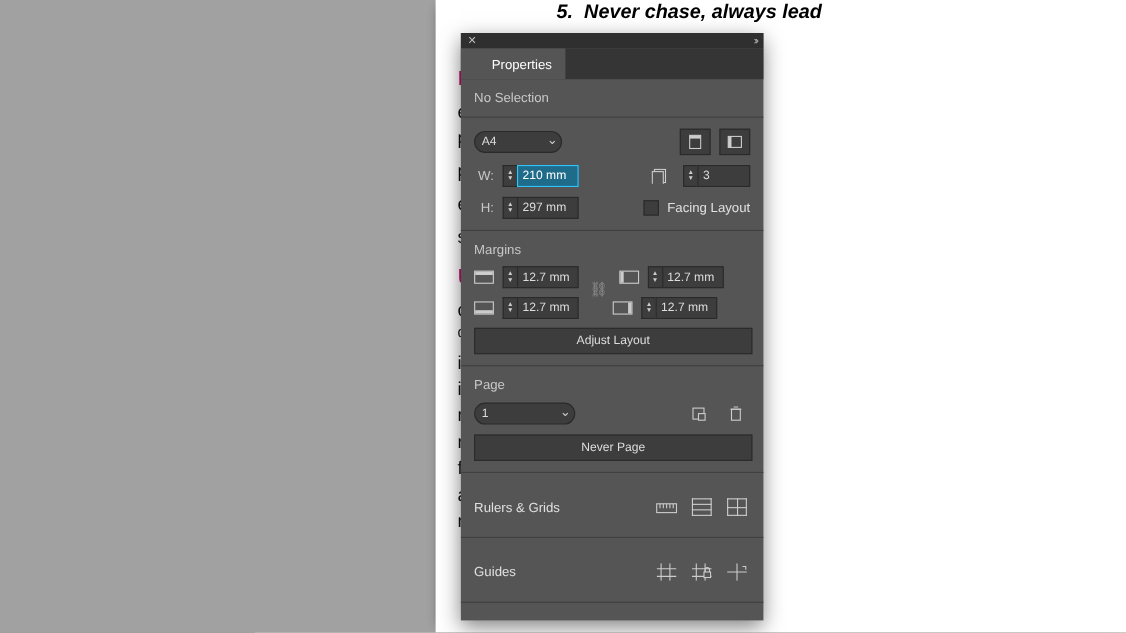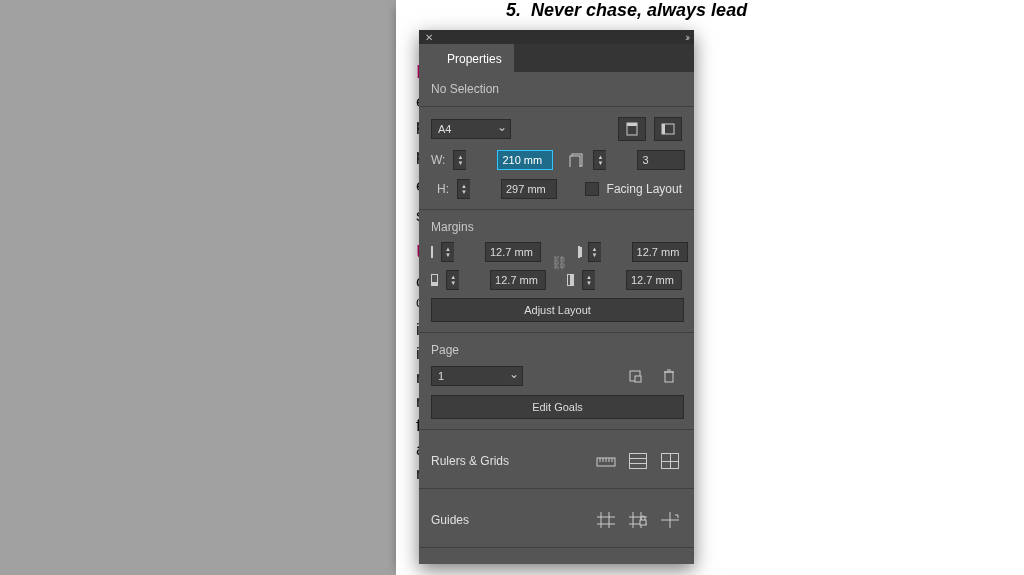--- a/index.html
+++ b/index.html
@@ -20,26 +20,26 @@
   #panel .titlebar .close{cursor:default;}
   #panel .titlebar .menu{margin-left:auto;letter-spacing:-2px;}
   #panel .tabrow{background:#353535;height:28px;display:flex;}
   #panel .tab{padding:6px 12px 5px 28px;color:#fff;border-top:2px solid transparent;}
   #panel .tab.active{background:#555;}
   #panel .body{padding:10px 12px 6px 12px;}
   #panel .divider{border-top:1px solid #404040;margin:10px -12px;}
   #panel .label{color:#c8c8c8;margin-bottom:8px;}
   #panel .row{display:flex;align-items:center;gap:8px;margin-bottom:8px;}
   #panel select,#panel .field{background:#3d3d3d;color:#ddd;border:1px solid #2a2a2a;height:20px;box-sizing:border-box;font-size:11px;}
-  #panel select{padding:0 18px 0 6px;appearance:none;min-width:80px;position:relative;}
+  #panel select{padding:0 18px 0 6px;appearance:none;min-width:80px;position:relative;border-radius:10px;}
   #panel .selwrap{position:relative;display:inline-block;}
   #panel .selwrap:after{content:"⌄";position:absolute;right:4px;top:1px;color:#ccc;font-size:12px;pointer-events:none;}
   .spin{display:flex;}
   .spin .arrows{width:12px;background:#3d3d3d;border:1px solid #2a2a2a;border-right:none;display:flex;flex-direction:column;justify-content:center;align-items:center;font-size:6px;color:#ccc;line-height:6px;}
-  .spin input{width:56px;height:20px;background:#3d3d3d;border:1px solid #2a2a2a;color:#ddd;font-size:11px;padding:0 4px;box-sizing:border-box;margin-left:31px;}
+  .spin input{width:56px;height:20px;background:#3d3d3d;border:1px solid #2a2a2a;color:#ddd;font-size:11px;padding:0 4px;box-sizing:border-box;}
   .spin input.hot{background:#1f6b8a;border:1px solid #2dc6ff;color:#fff;}
   #panel .iconbtn{width:26px;height:22px;background:#3d3d3d;border:1px solid #2a2a2a;display:flex;align-items:center;justify-content:center;color:#ccc;font-size:11px;}
   #panel .iconbtn.flat{background:transparent;border:none;}
   #panel .smlabel{color:#c8c8c8;width:18px;text-align:right;}
   #panel .chk{width:12px;height:12px;border:1px solid #2a2a2a;background:#3d3d3d;flex:none;}
   #panel .link-icon{color:#999;font-size:13px;padding:0 2px;}
   #panel .widebtn{width:100%;height:22px;background:#3d3d3d;border:1px solid #2a2a2a;color:#ddd;display:flex;align-items:center;justify-content:center;font-size:11px;margin-top:4px;}
   #panel .sectionrow{display:flex;align-items:center;justify-content:space-between;padding:10px 0 6px 0;}
   #panel .sectionrow .icons{display:flex;gap:8px;}
   #panel .sectionrow .ic{width:24px;height:22px;display:flex;align-items:center;justify-content:center;color:#ccc;}
@@ -207,21 +207,21 @@
             </svg>
           </div>
       <div class="iconbtn flat">
             <svg width="12" height="14">
               <rect x="2" y="3" width="8" height="10" fill="none" stroke="#ccc"></rect>
               <line x1="1" y1="3" x2="11" y2="3" stroke="#ccc"></line>
               <line x1="4" y1="1" x2="8" y2="1" stroke="#ccc"></line>
             </svg>
           </div>
     </div>
-    <div class="widebtn">Edit Goals</div>
+    <div class="widebtn">Never Page</div>
 
     <div class="divider"></div>
     <div class="sectionrow">
       <span>Rulers &amp; Grids</span>
       <span class="icons">
         <span class="ic">
               <svg width="20" height="16">
                 <rect x="1" y="5" width="18" height="8" fill="none" stroke="#ccc"></rect>
                 <line x1="4" y1="5" x2="4" y2="9" stroke="#ccc"></line>
                 <line x1="7" y1="5" x2="7" y2="9" stroke="#ccc"></line>

